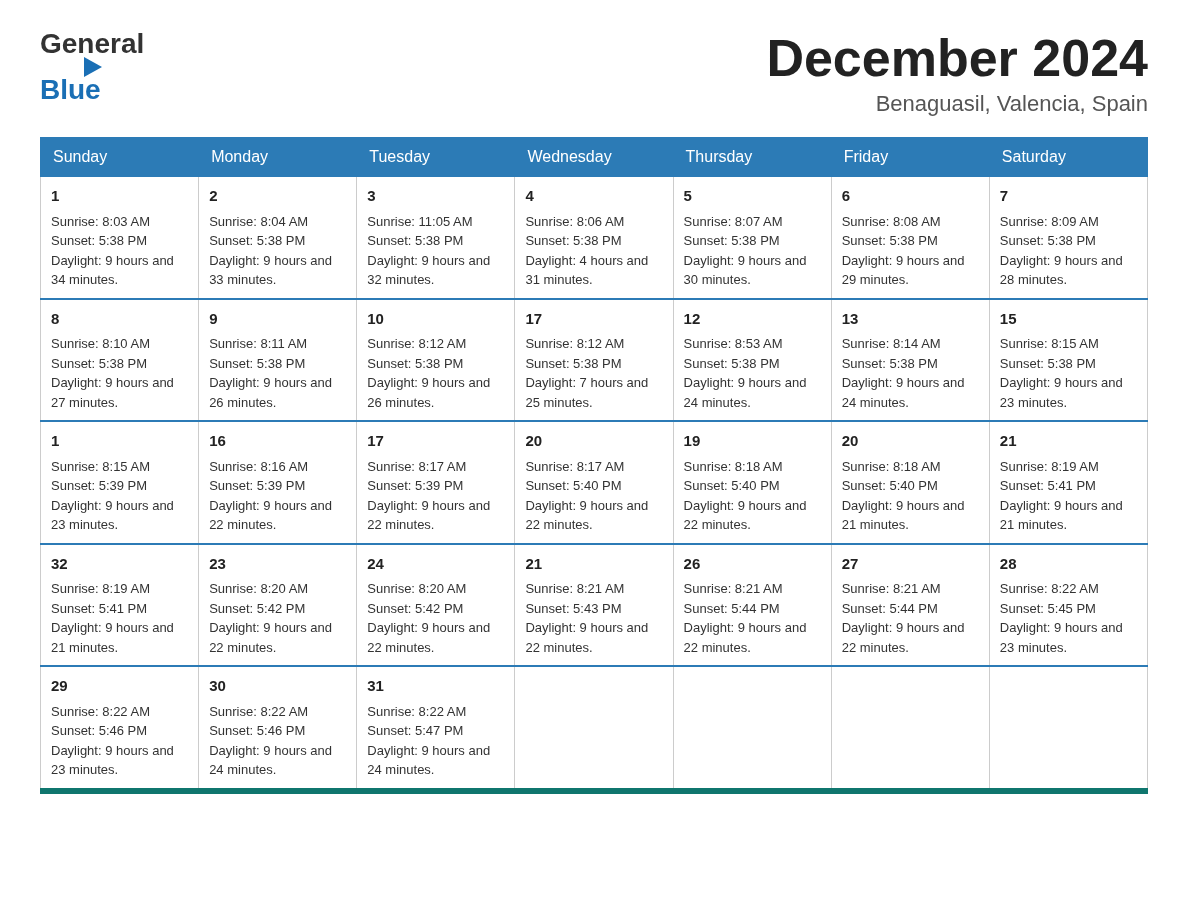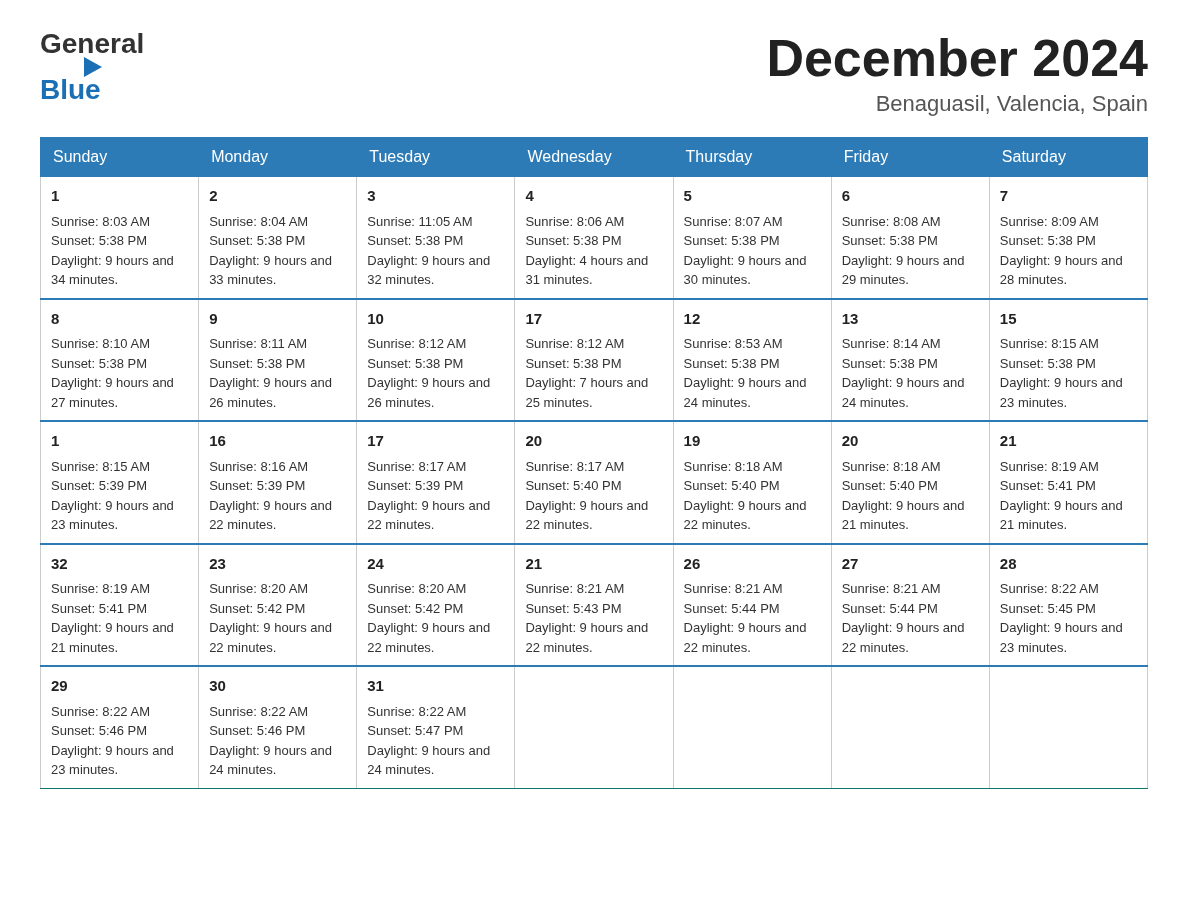--- a/index.html
+++ b/index.html
@@ -91,21 +91,21 @@
       font-size: 15px;
       font-weight: bold;
       color: #222;
       display: block;
       margin-bottom: 4px;
     }
     .calendar tr td {
       border-bottom: 2px solid #2c7bb6;
     }
     .calendar tr:last-child td {
-      border-bottom: 1px solid #0f766e;
+      border-bottom: 6px solid #0f766e;
       margin-left: 32px;
     }
     .empty-cell {
       background: #fff;
     }
   </style>
 </head>
 <body>
 
 <div class="header-area">

